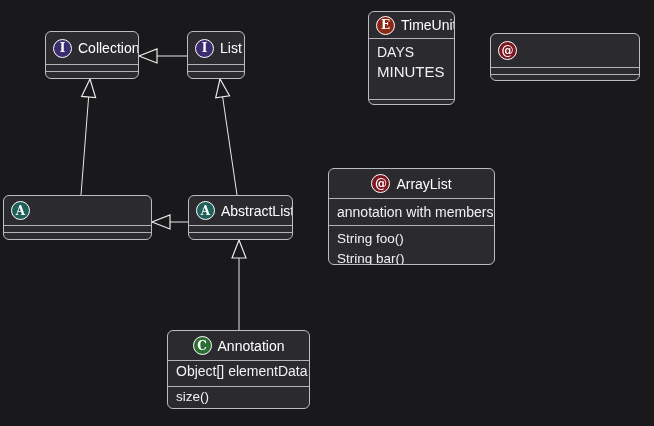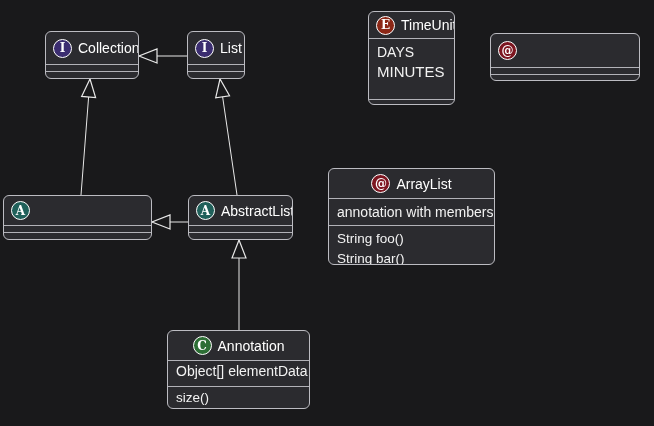--- a/index.html
+++ b/index.html
@@ -171,18 +171,18 @@
   </div>
 
   <div class="uml-box" style="left:167px;top:330px;width:143px;height:79px">
     <div class="title centered" style="height:29px">
       <span class="circle classc">C</span>
       <span class="name">Annotation</span>
     </div>
     <div class="comp" style="height:26px;display:flex;align-items:flex-start">
       <div class="line" style="font-size:14px">Object[] elementData</div>
     </div>
-    <div class="comp" style="flex:1;display:flex;align-items:center">
+    <div class="comp" style="flex:1;display:flex;align-items:flex-start">
       <div class="line">size()</div>
     </div>
   </div>
 
 </div>
 
 </body></html>

